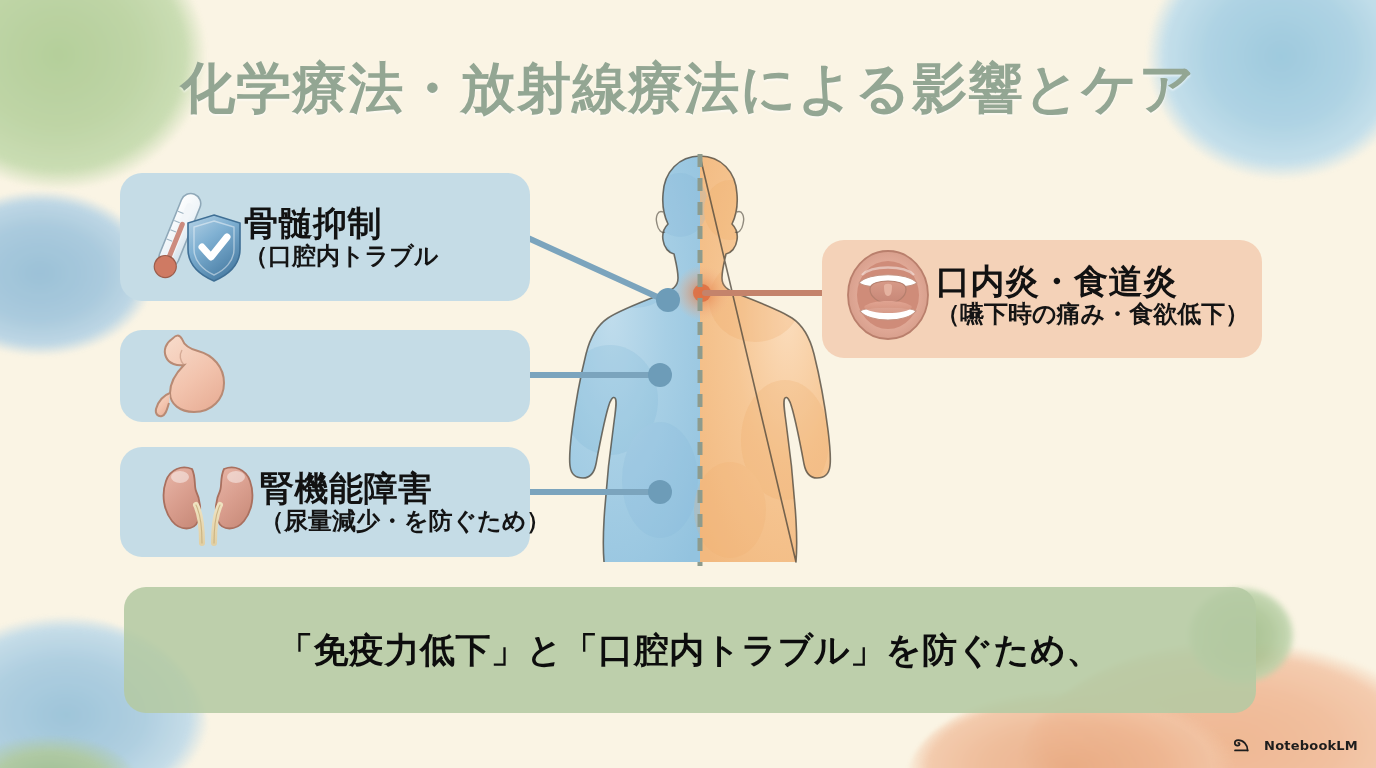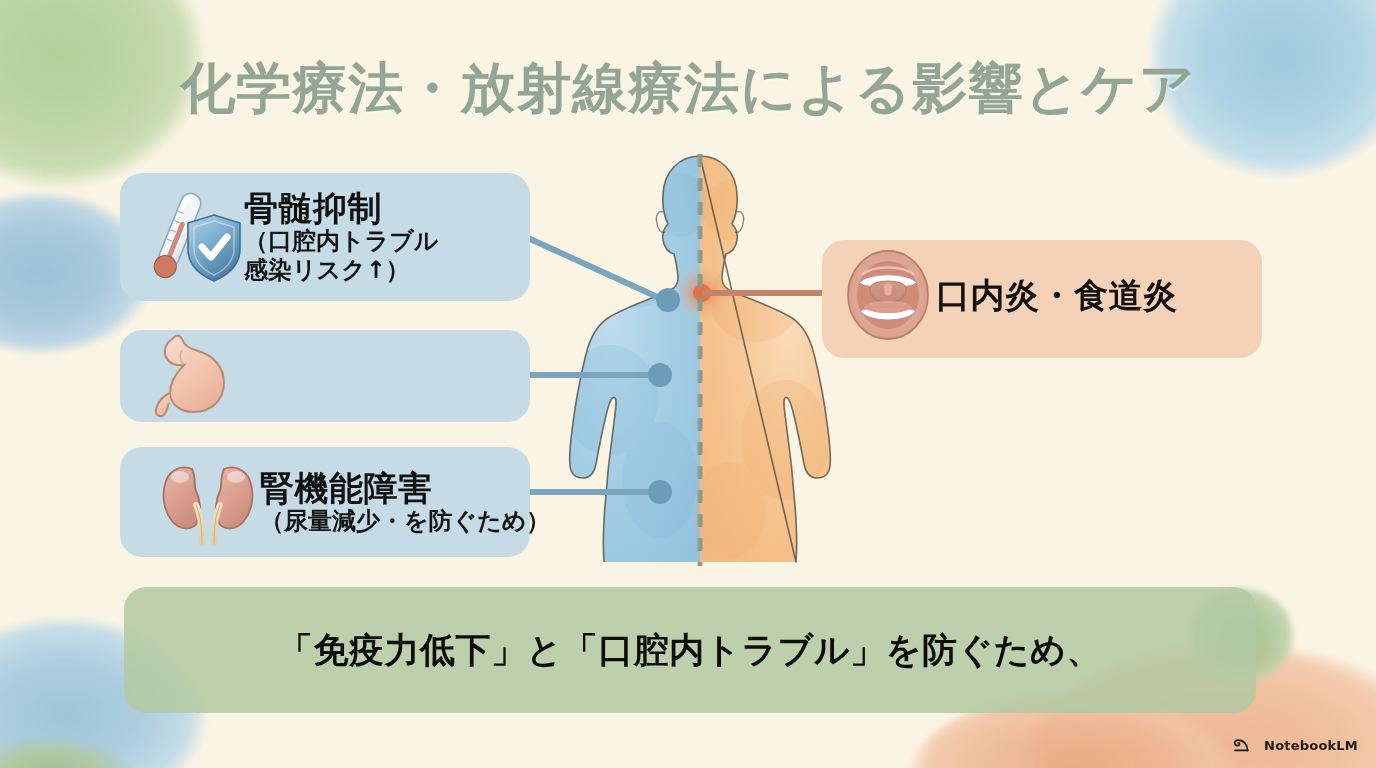--- a/index.html
+++ b/index.html
@@ -311,21 +311,20 @@
         </g>
 
         <path d="M78,30 L104,38 L104,64 C104,80 92,90 78,96 C64,90 52,80 52,64 L52,38 Z" fill="url(#shieldG)" stroke="#3f6f95" stroke-width="1.6"></path>
         <path d="M78,36 L98,42 L98,64 C98,76 89,85 78,90 C67,85 58,76 58,64 L58,42 Z" fill="none" stroke="#ffffff" stroke-opacity=".45" stroke-width="1.4"></path>
         <path d="M66,62 L75,72 L91,52" fill="none" stroke="#ffffff" stroke-width="7" stroke-linecap="round" stroke-linejoin="round"></path>
       </svg>
     </div>
     <div class="card-text">
       <div class="card-title">骨髄抑制</div>
       <div class="card-sub">（口腔内トラブル</div>
-      <div class="card-sub">感染リスク↑）</div>
     </div>
   </div>
 
   <div class="card blue" id="card-nausea">
     <div class="card-icon">
       <svg width="112" height="86" viewBox="0 0 112 86">
         <defs>
           <linearGradient id="stomachG" x1="0.2" y1="0" x2="0.8" y2="1">
             <stop offset="0%" stop-color="#f7d9c8"></stop>
             <stop offset="55%" stop-color="#f2c3ad"></stop>
@@ -414,20 +413,21 @@
 
         <path d="M44,41 C44,47 45,51 48,51 C51,51 52,47 52,41 C52,38 44,38 44,41 Z" fill="#e5b2a0"></path>
 
         <path d="M24,62 C30,54 66,54 72,62 C68,70 28,70 24,62 Z" fill="url(#tongueG)" opacity=".9"></path>
 
         <path d="M22,30 C32,20 64,20 74,30" fill="none" stroke="#ffffff" stroke-width="2.4" opacity=".45"></path>
       </svg>
     </div>
     <div class="card-text">
       <div class="card-title">口内炎・食道炎</div>
+      <div class="card-sub">（嚥下時の痛み・食欲低下）</div>
     </div>
   </div>
 
   <div class="banner">
     <div class="banner-line">「免疫力低下」と「口腔内トラブル」を防ぐため、</div>
   </div>
 
   <div class="watermark">
     <svg width="17" height="17" viewBox="0 0 17 17">
       <path d="M14.6,13.4 C14.6,7.6 10.4,3.2 5.2,3.2 C3.2,3.2 1.8,4.5 1.8,6.1 C1.8,7.6 3.0,8.7 4.6,8.7

